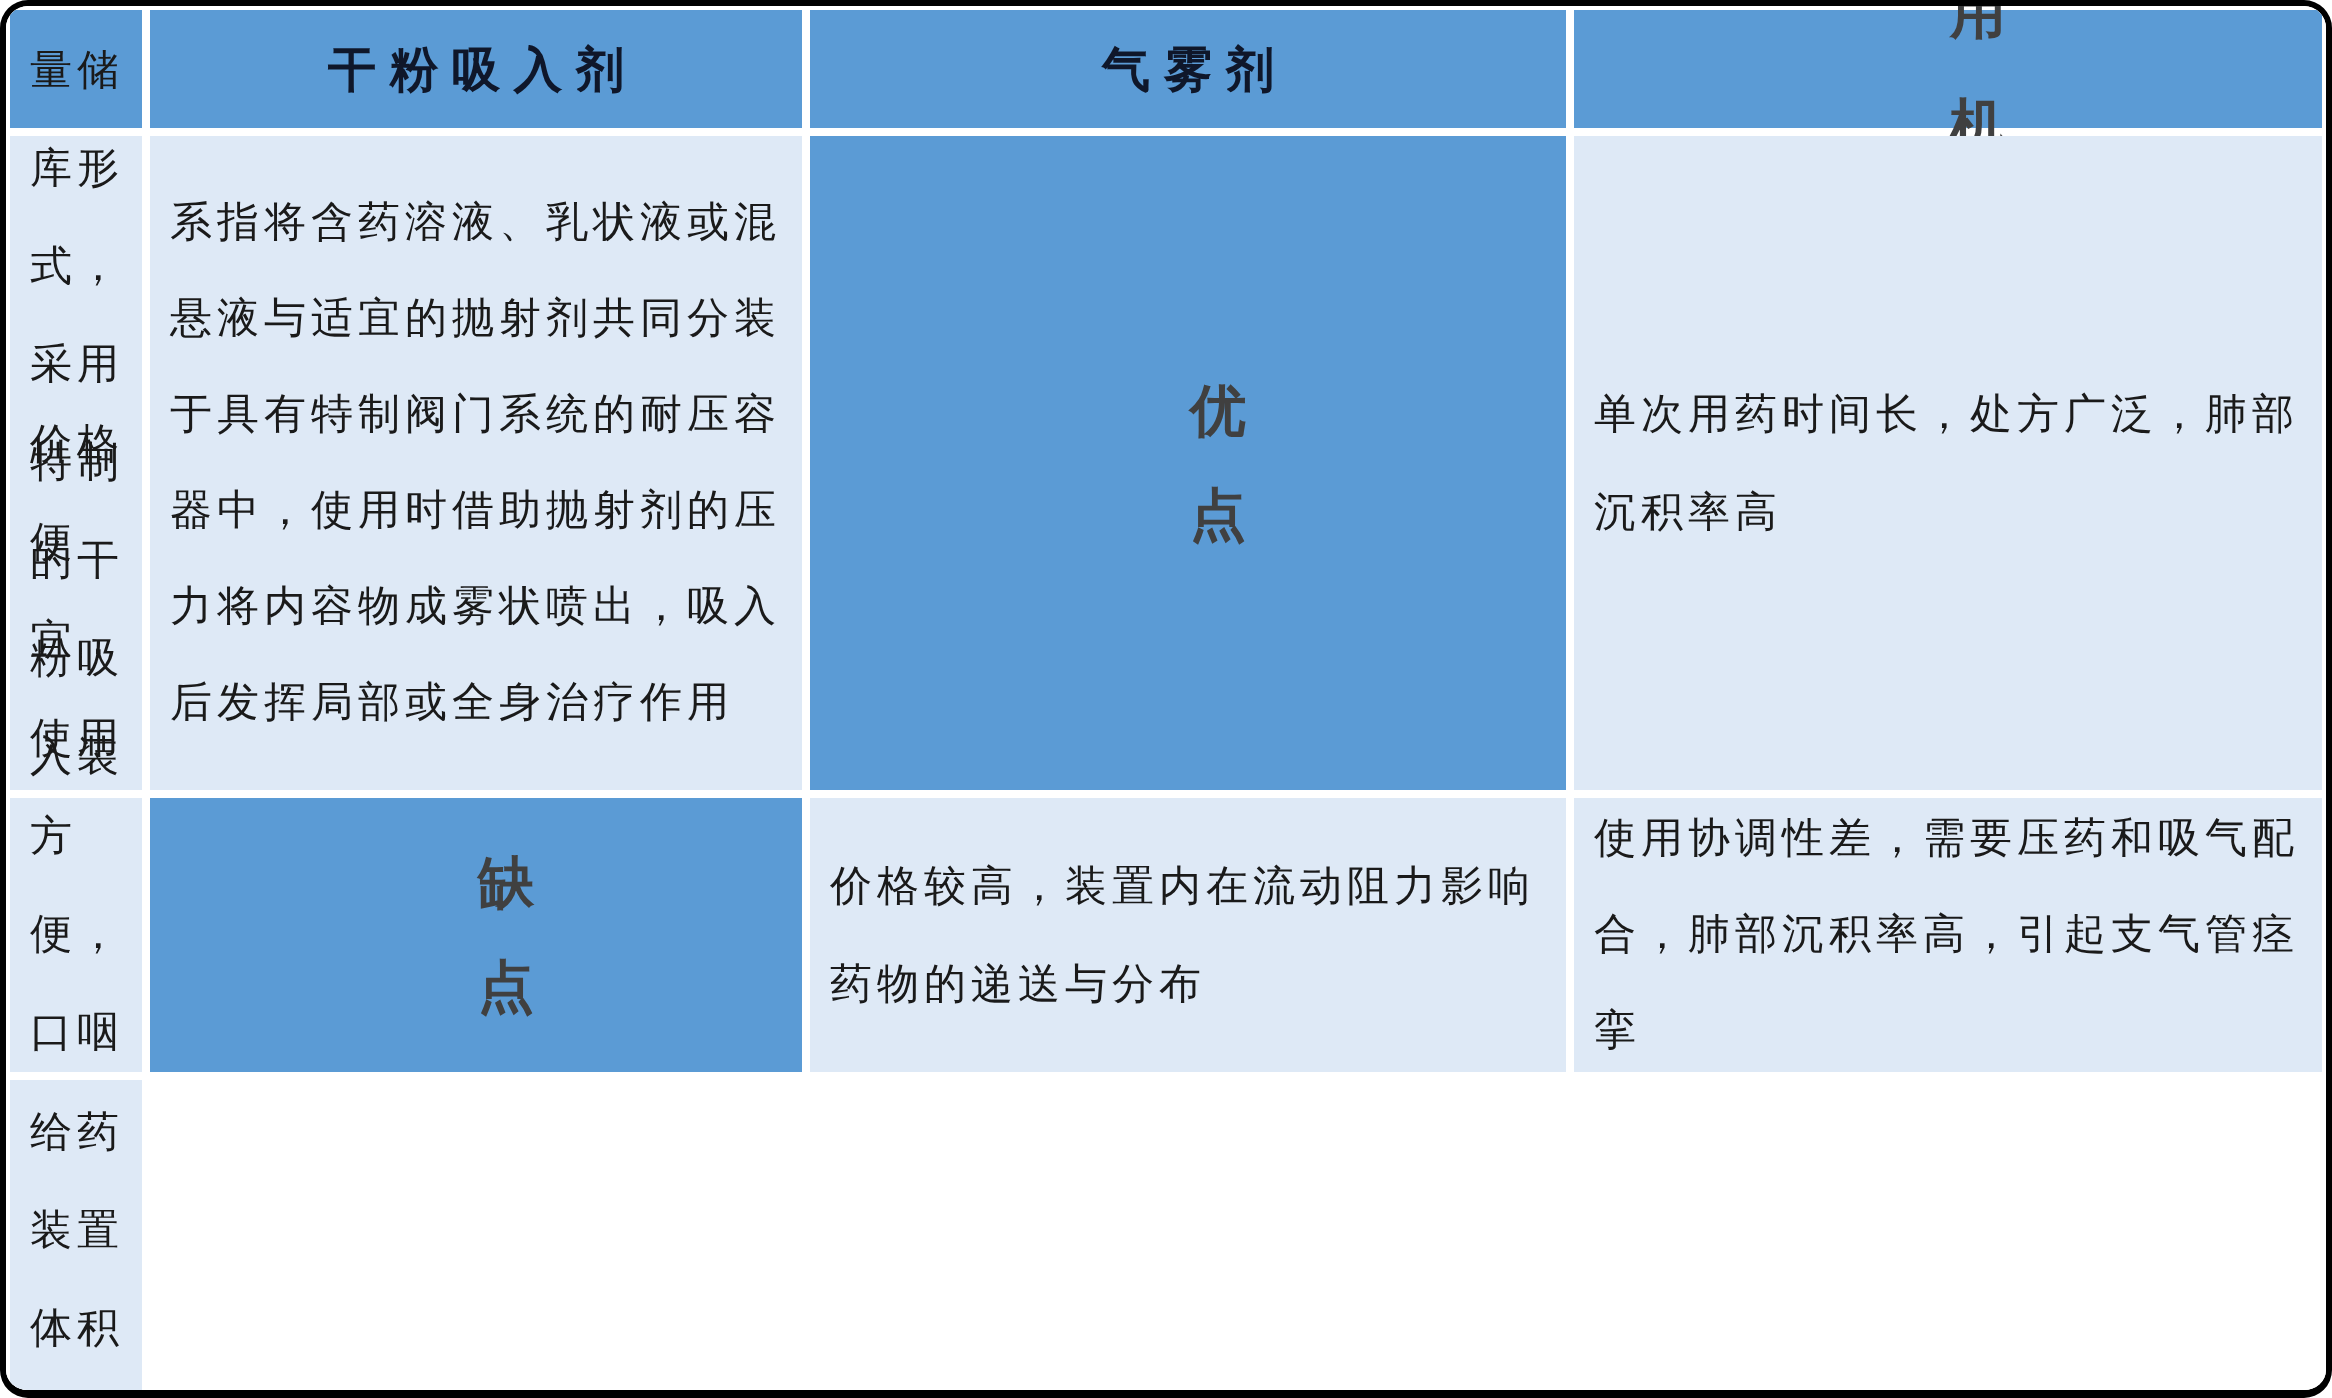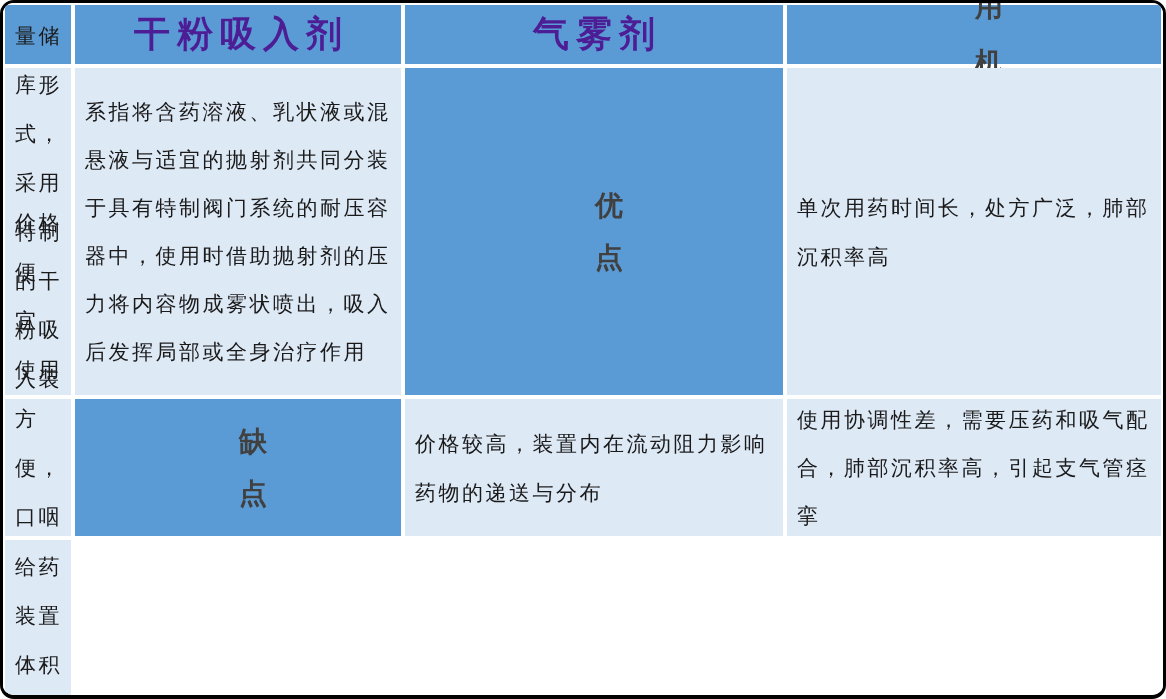--- a/index.html
+++ b/index.html
@@ -28,23 +28,23 @@
     gap: 4px;
     padding: 2px;
     background: #ffffff; 
   }
   .cell {
     box-sizing: border-box;
   }
   
   .head {
     background: #5B9BD5;
-    color: #4c1d95;
+    color: #0f172a;
     font-weight: bold;
-    font-size: 36px;
+    font-size: 24px;
     letter-spacing: 7px;
     display: flex;
     align-items: center;
     justify-content: center;
     text-indent: 7px; 
   }
   
   .rowlabel {
     background: #5B9BD5;
     color: #404040;

